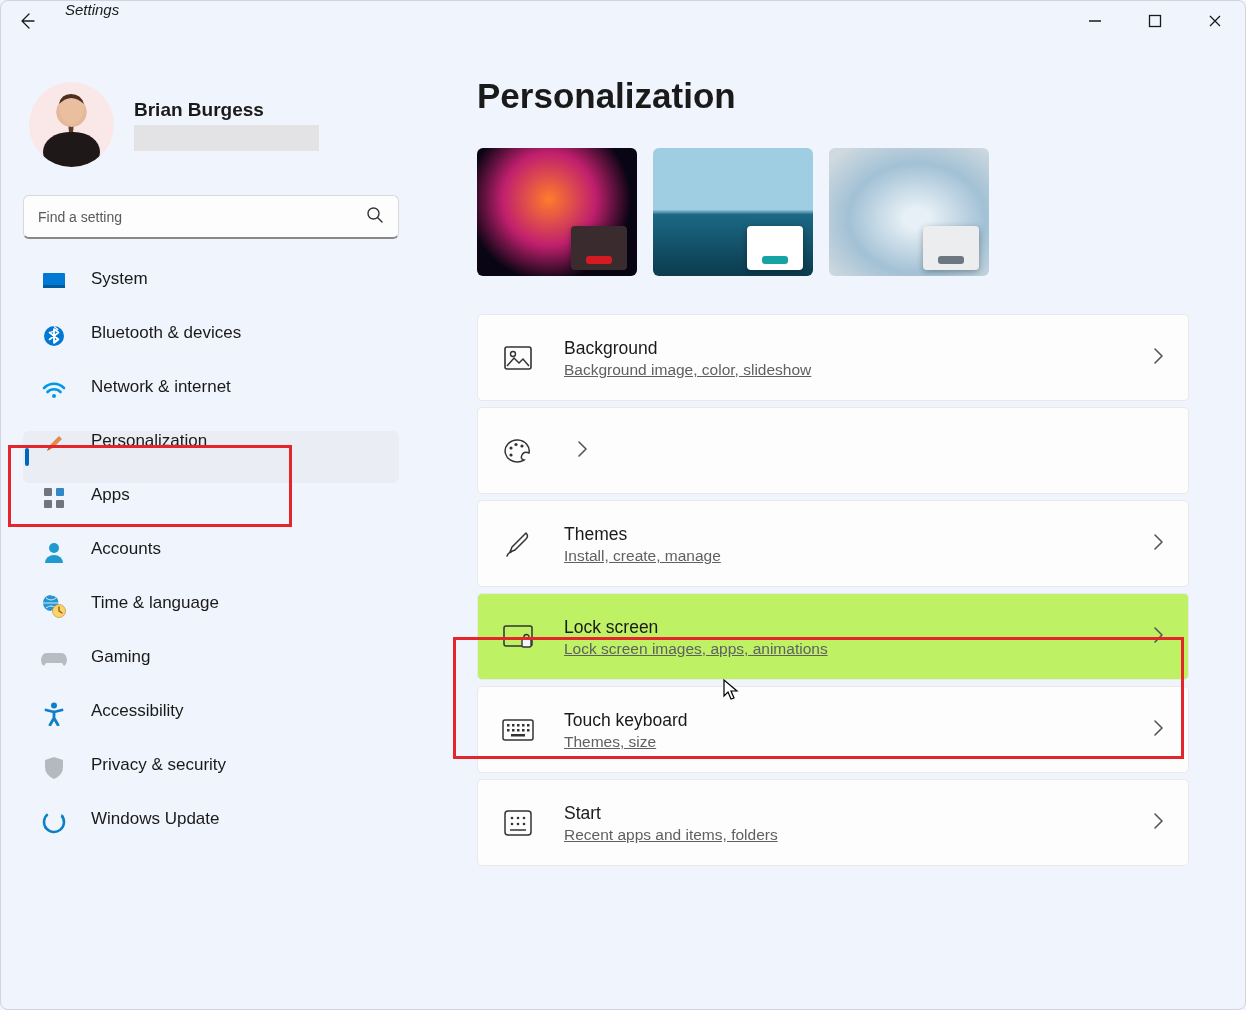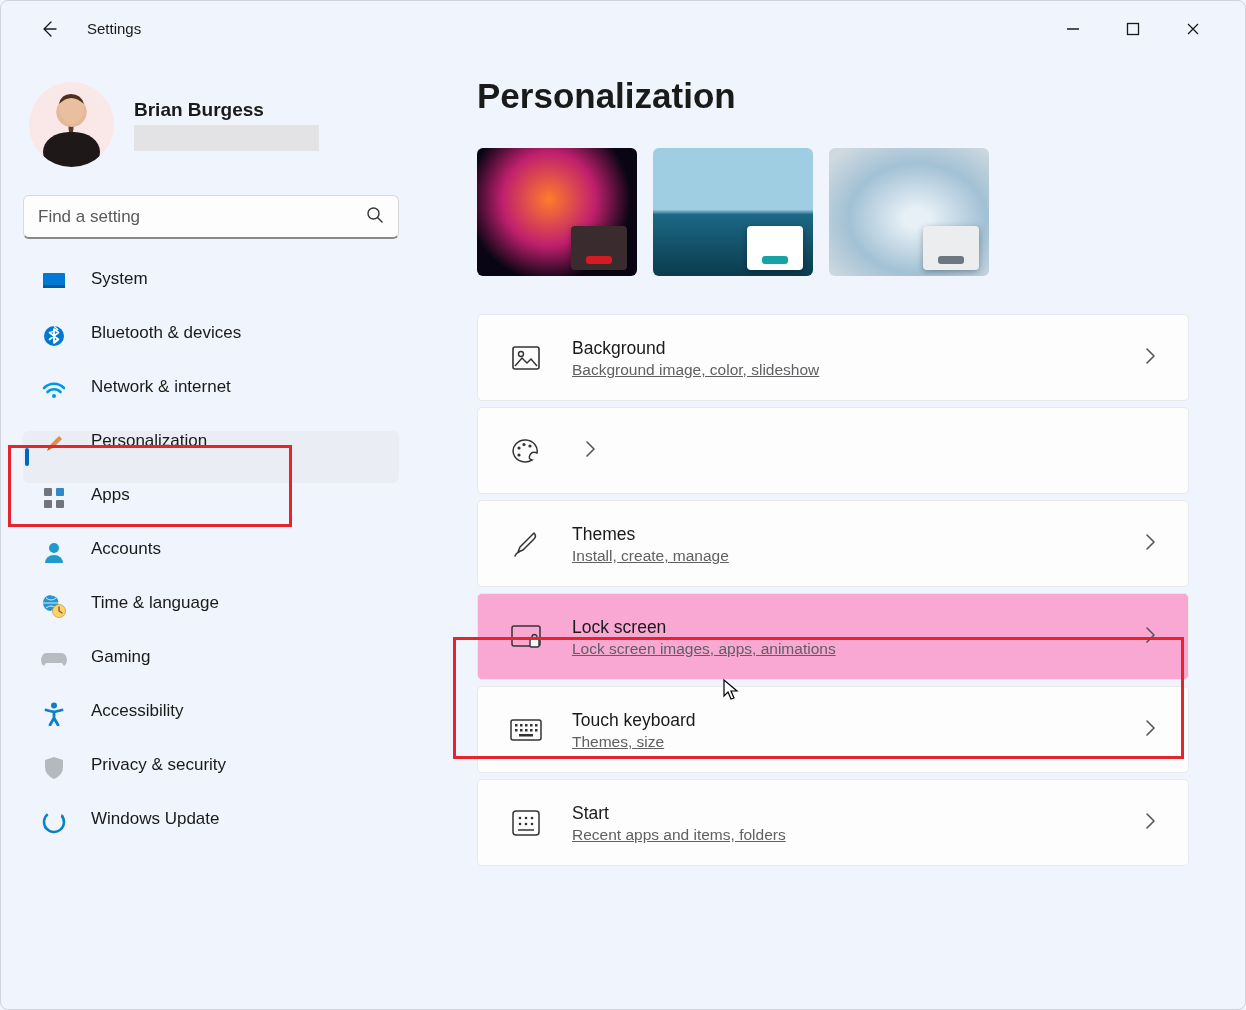--- a/index.html
+++ b/index.html
@@ -9,23 +9,23 @@
   width: 1246px;
   height: 1010px;
   overflow: hidden;
   border: 1px solid #cfd4dd;
   border-radius: 8px;
 }
 
 
 .titlebar {
   display: flex;
-  align-items: center;
   height: 55px;
-  padding: 0 22px;
+  padding: 0 0;
+  font-style: italic;
 }
 .back-btn {
   width: 40px; height: 40px;
   display: flex; align-items: center; justify-content: center;
   margin-left: 6px;
   cursor: pointer;
 }
 .app-title {
   font-size: 15px;
   margin-left: 18px;
@@ -84,21 +84,21 @@
   border-bottom: 2px solid #888;
   border-radius: 6px;
   padding: 0 14px;
   margin-top: 4px;
   margin-bottom: 20px;
 }
 .search-box input {
   flex: 1;
   border: none;
   background: transparent;
-  font-size: 17px;
+  font-size: 14px;
   color: #c2410c;
   outline: none;
 }
 .search-box input::placeholder { color: #5a5a5a; }
 .search-icon { color: #404040; }
 
 
 .nav { display: flex; flex-direction: column; gap: 2px; padding-top: 10px;}
 .nav-item {
   display: flex;
@@ -173,24 +173,24 @@
 
 
 .cards { display: flex; flex-direction: column; gap: 6px; }
 .card {
   display: flex;
   align-items: center;
   min-height: 87px;
   background: #fdfdfe;
   border: 1px solid #e9e9ea;
   border-radius: 5px;
-  padding: 0 32px;
+  padding: 0 24px;
   cursor: pointer;
 }
-.card.hl-hover { background: #f9a8d4; }
+.card.hl-hover { background: #bef264; }
 .card-icon {
   width: 32px; height: 32px;
   display: flex; align-items: center; justify-content: center;
   margin-right: 30px;
   color: #333;
 }
 .card-text { flex: 1; }
 .card-title { font-size: 17.5px; color: #1a1a1a; line-height: 1.4; }
 .card-desc { font-size: 15.5px; color: #5f6062; text-decoration: underline; }
 .chevron { color: #555; margin-left: 12px; }

